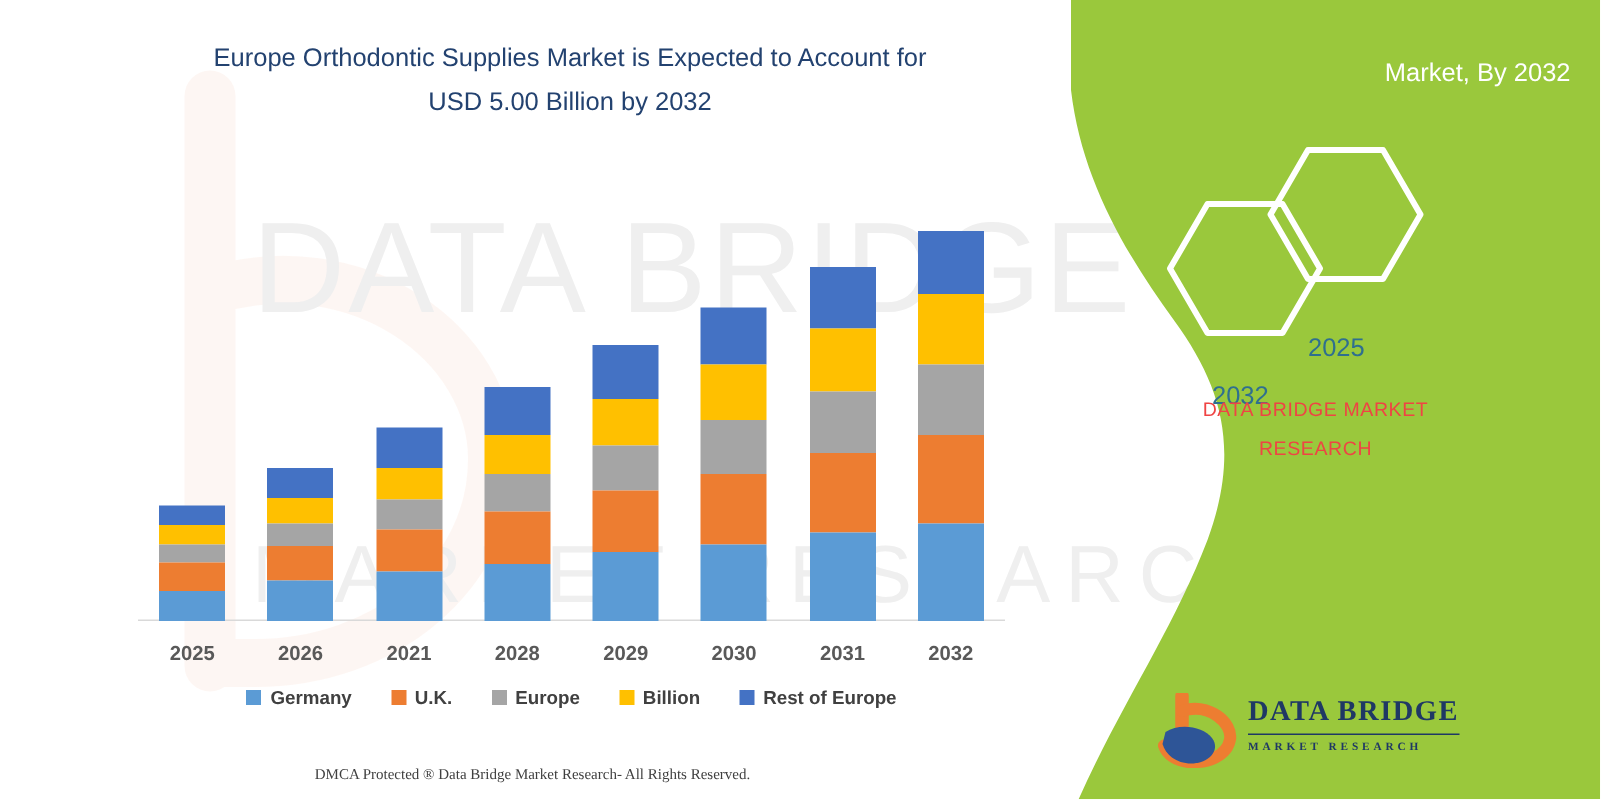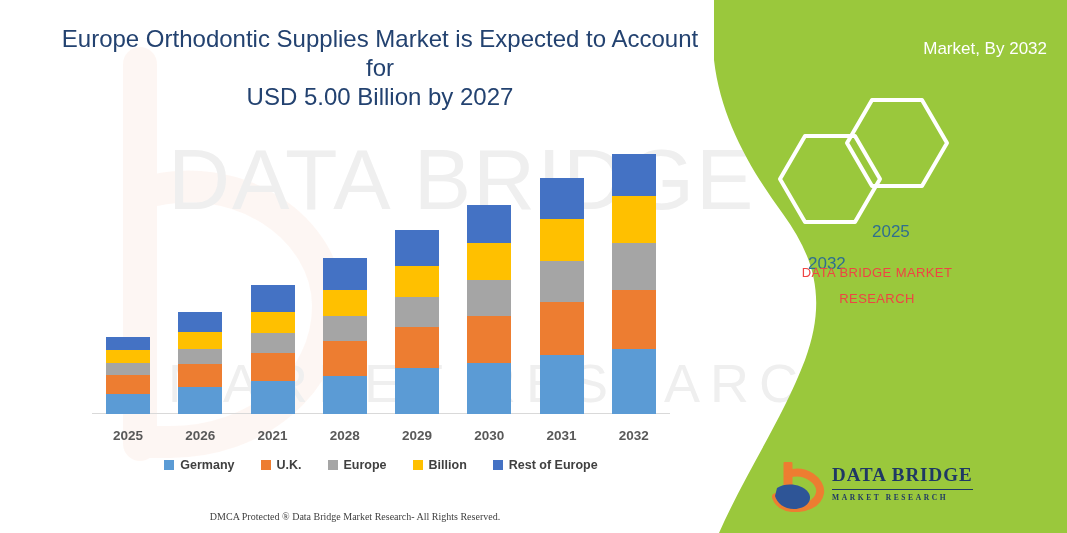--- a/index.html
+++ b/index.html
@@ -28,21 +28,21 @@
   .wm-b{
     position:absolute;left:78px;top:44px;width:300px;height:420px;
     opacity:.30;
   }
 
   
   .left-panel{position:absolute;left:0;top:0;width:760px;height:533px;z-index:3;}
   .chart-title{
     position:absolute;left:60px;top:24px;width:640px;
     text-align:center;
-    font-size:24px;line-height:29px;
+    font-size:17px;line-height:29px;
     color:#234270;
     font-family:"Liberation Sans", sans-serif;
   }
 
   .plot{
     position:absolute;left:92px;top:128px;width:578px;height:286px;
   }
   .axis-line{
     position:absolute;left:92px;top:413px;width:578px;height:1px;background:#d9d9d9;
   }
@@ -136,21 +136,21 @@
     </svg>
     <div class="wm-text wm-data">DATA BRIDGE</div>
     <div class="wm-text wm-market">MARKET RESEARCH</div>
   </div>
 
   <div class="left-panel">
 
     <div class="chart-title">
       <span>Europe Orthodontic Supplies Market is Expected to Account for</span>
       <br>
-      <span>USD 5.00 Billion by 2027</span>
+      <span>USD 5.00 Billion by 2032</span>
     </div>
 
     <div class="axis-line"></div>
 
     <div class="plot">
       <div class="bars" id="bars">
           <div class="bar-col">
             <div class="bar">
               <div class="seg" style="height: 13px; background: rgb(68, 114, 196);"></div>
               <div class="seg" style="height: 13px; background: rgb(255, 192, 0);"></div>

